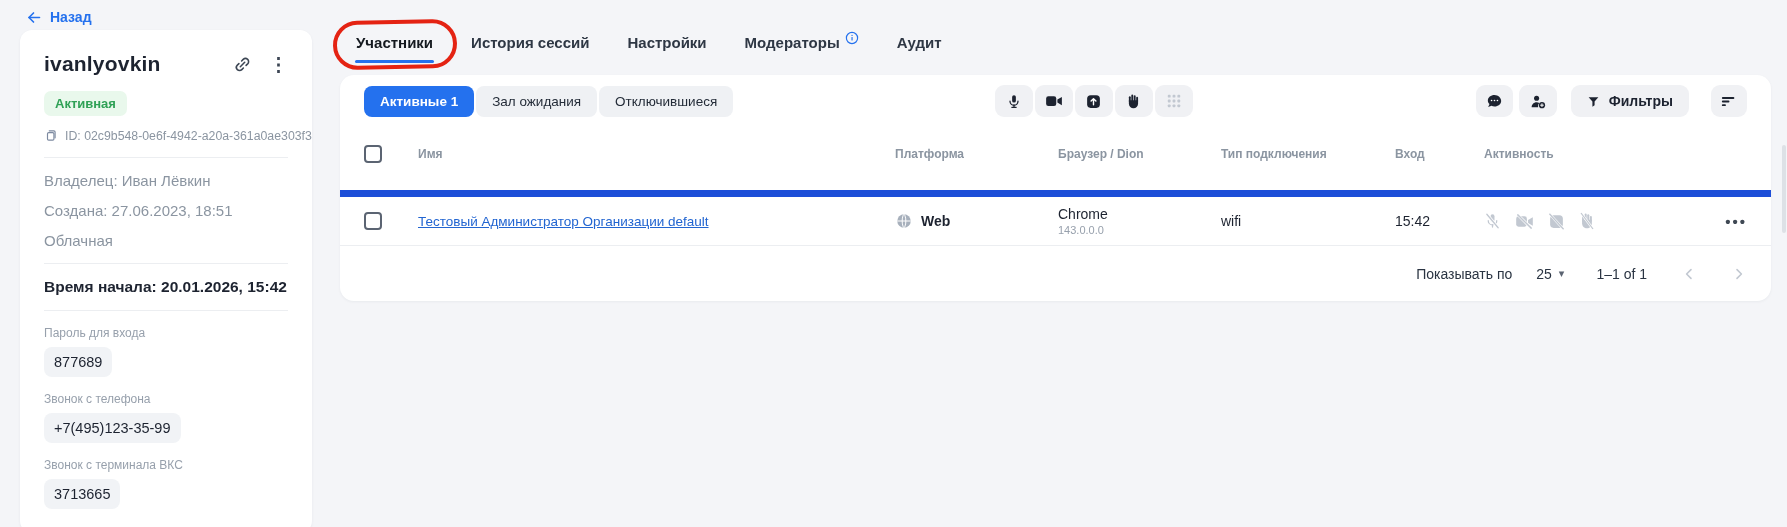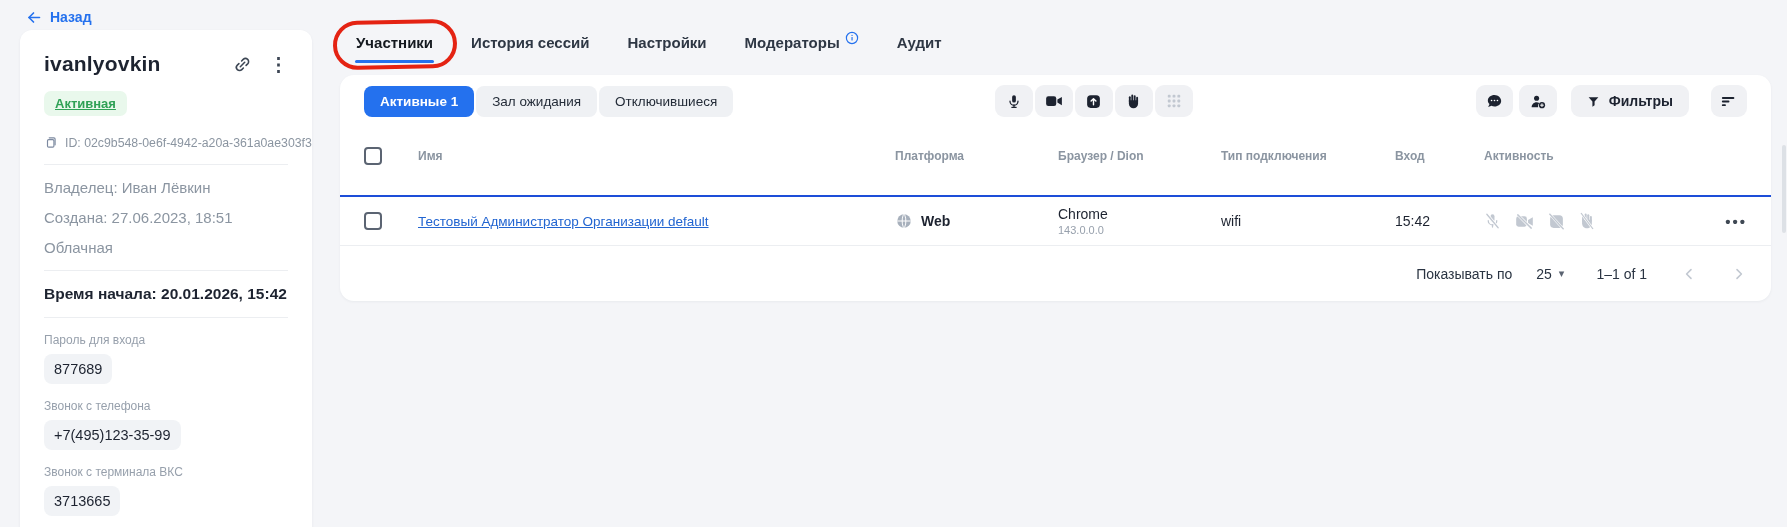--- a/index.html
+++ b/index.html
@@ -28,24 +28,24 @@
     padding:22px 24px 24px;
   }
   .card-title-row { display:flex; align-items:center; }
   .card-title { font-size:21px; font-weight:700; letter-spacing:.2px; flex:1; }
   .card-actions { display:flex; align-items:center; gap:16px; color:#3c4654; }
   .kebab { font-size:19px; line-height:1; color:#3c4654; cursor:pointer; font-weight:700; }
   .badge {
     display:inline-block; margin-top:15px;
     background:#e9f8ec; color:#2fa156;
     font-size:13px; font-weight:600;
-    padding:5px 11px; border-radius:7px;text-decoration:underline;
+    padding:5px 11px; border-radius:7px;
   }
   .id-row {
-    margin-top:19px; display:flex; align-items:center; gap:7px;
+    margin-top:12px; display:flex; align-items:center; gap:7px;
     color:#8b95a1; font-size:12.3px; white-space:nowrap;
   }
   .hr { height:1px; background:#eceef1; margin:14px 0; }
   .info-line { font-size:15px; color:#8b95a1; margin:13px 0; }
   .start-line { font-size:15.5px; font-weight:700; color:#1d2330; margin:14px 0; }
   .field-label { font-size:12px; color:#97a0ac; margin:15px 0 7px; }
   .chip-row { display:flex; gap:6px; }
   .chip {
     display:inline-block; background:#f1f3f6; border-radius:8px;
     padding:7px 10px; font-size:14.5px; color:#1d2330;
@@ -110,21 +110,21 @@
     font-size:14px; font-weight:600; color:#1d2330; cursor:pointer;
   }
 
   
   .tgrid {
     display:grid;
     grid-template-columns:54px 1fr 163px 163px 174px 89px 216px 47px;
     align-items:center; padding:0 24px;
   }
   .thead { height:80px; color:#8b95a1; font-size:12px; font-weight:600;
-           border-bottom:2px solid #1d4ed8; flex:0 0 auto; }
+           border-bottom:7px solid #1d4ed8; flex:0 0 auto; }
   .trow  { height:49px; border-bottom:1px solid #eceef1; font-size:14px; flex:0 0 auto; }
 
   .checkbox {
     width:18px; height:18px; border:2px solid #5b6472; border-radius:4px;
     background:#fff; cursor:pointer;
   }
   .name-cell { display:flex; flex-direction:column; justify-content:center; gap:3px; }
   .role-line { display:flex; align-items:center; gap:5px;
                color:#f2a60d; font-size:12px; font-weight:600; }
   .name-link { color:#2265d1; font-size:13.5px; text-decoration:underline;

